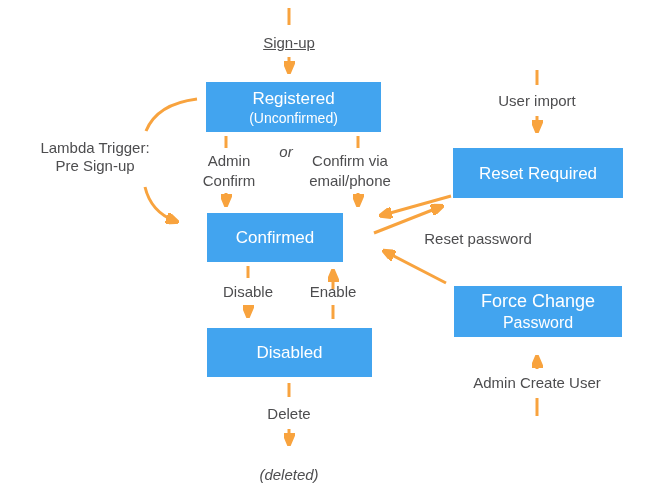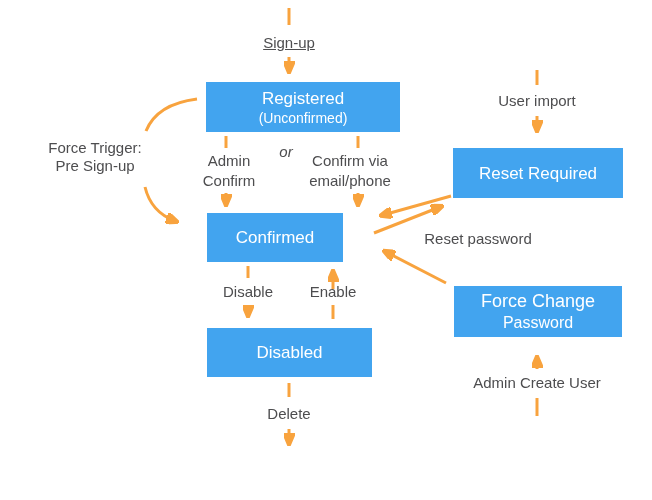--- a/index.html
+++ b/index.html
@@ -87,21 +87,21 @@
 
     <path d="M374,233 L440,207" marker-end="url(#ah)"></path>
     <path d="M451,196 L383,215" marker-end="url(#ah)"></path>
 
     <path d="M446,283 L386,252" marker-end="url(#ah)"></path>
 
     <path d="M537,369 V359" marker-end="url(#ah)"></path>
     <path d="M537,398 V416"></path>
   </svg>
 
-  <div class="box" style="left:206px; top:82px; width:194px; height:50px;">
+  <div class="box" style="left:206px; top:82px; width:175px; height:50px;">
     <div class="main">Registered</div>
     <div class="sub">(Unconfirmed)</div>
   </div>
 
   <div class="box" style="left:207px; top:213px; width:136px; height:49px;">
     <div class="main">Confirmed</div>
   </div>
 
   <div class="box" style="left:207px; top:328px; width:165px; height:49px;">
     <div class="main">Disabled</div>
@@ -112,21 +112,21 @@
   </div>
 
   <div class="box" style="left:454px; top:286px; width:168px; height:51px;">
     <div class="main" style="font-size:18px; line-height:21px;">Force Change</div>
     <div class="main" style="font-size:16px; line-height:21px;">Password</div>
   </div>
 
   <div class="label" style="left:229px; top:33px; width:120px;text-decoration:underline;">Sign-up</div>
 
   <div class="label" style="left:15px; top:139px; width:160px; line-height:18px;">
-    <div>Force Trigger:</div>
+    <div>Lambda Trigger:</div>
     <div>Pre Sign-up</div>
   </div>
 
   <div class="label" style="left:184px; top:151px; width:90px;">
     <div>Admin</div>
     <div>Confirm</div>
   </div>
 
   <div class="label italic" style="left:264px; top:142px; width:44px;">or</div>
 
@@ -138,16 +138,17 @@
   <div class="label" style="left:477px; top:91px; width:120px;">User import</div>
 
   <div class="label" style="left:408px; top:220px; width:140px;margin-top:9px;">Reset password</div>
 
   <div class="label" style="left:208px; top:282px; width:80px;">Disable</div>
 
   <div class="label" style="left:293px; top:282px; width:80px;">Enable</div>
 
   <div class="label" style="left:249px; top:404px; width:80px;">Delete</div>
 
+  <div class="label italic" style="left:229px; top:465px; width:120px;">(deleted)</div>
 
   <div class="label" style="left:457px; top:373px; width:160px;">Admin Create User</div>
 
 </div>
 
 </body></html>

